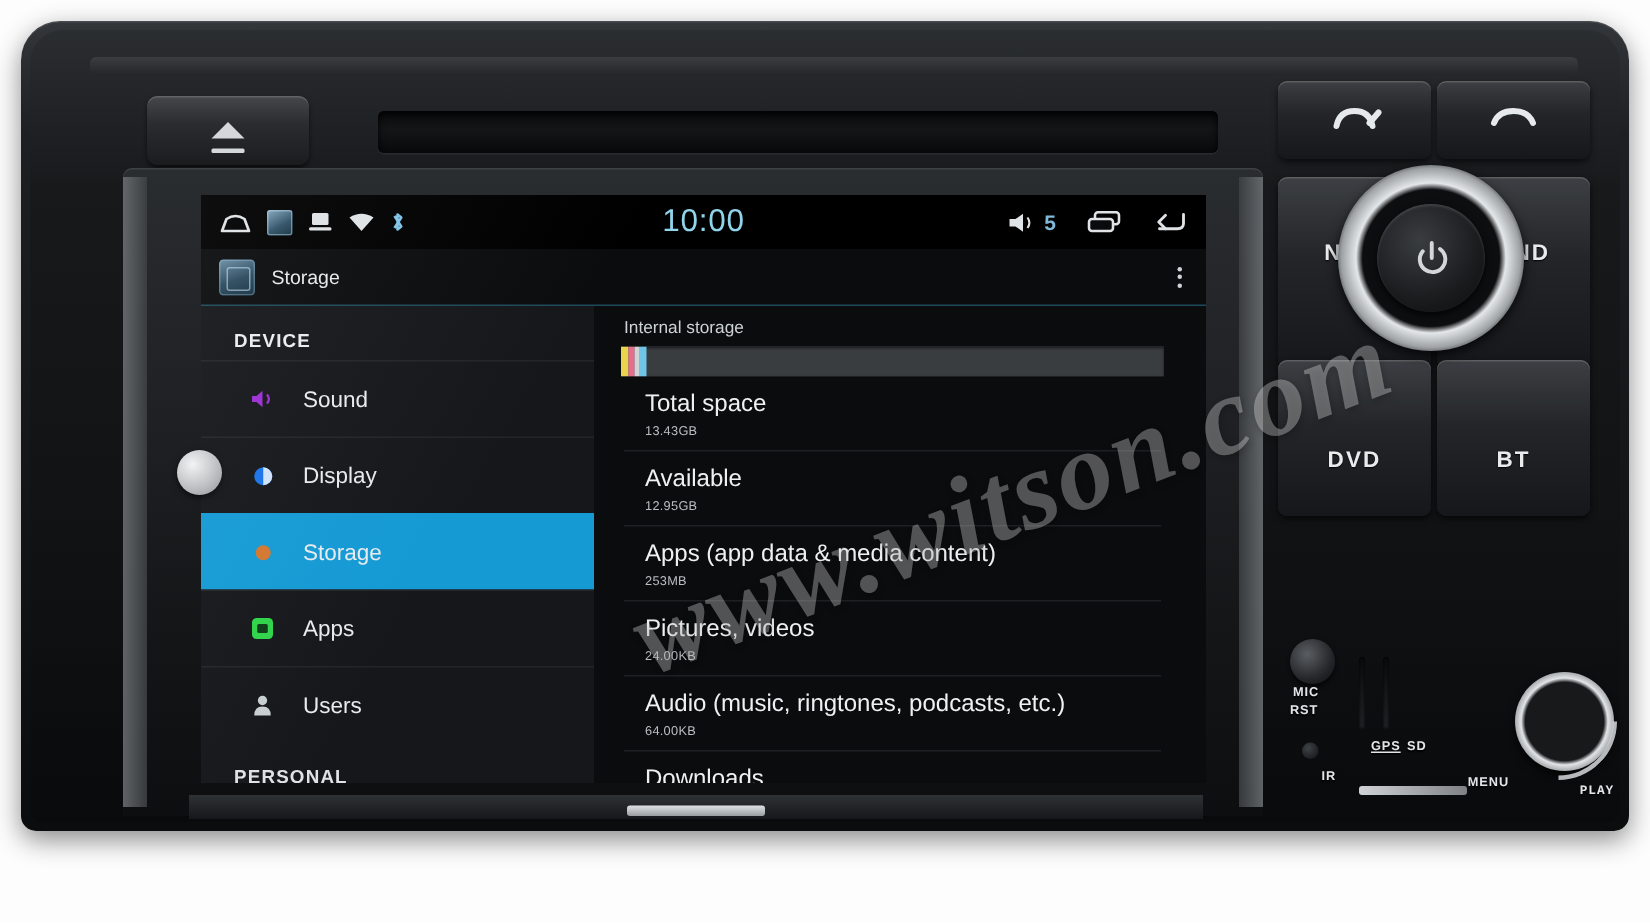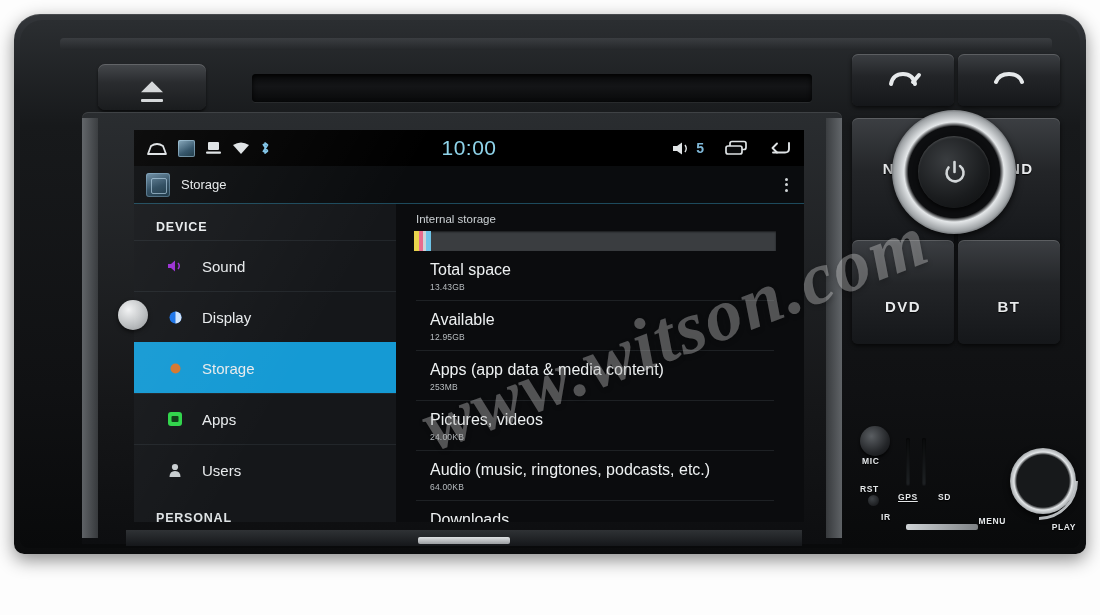--- a/index.html
+++ b/index.html
@@ -461,33 +461,33 @@
               <path d="M21 9 A8.5 8.5 0 1 1 9.5 10.5" fill="none" stroke="#d3d7d9" stroke-width="2.6" stroke-linecap="round"></path>
               <path d="M15.5 5 L15.5 15" fill="none" stroke="#d3d7d9" stroke-width="2.6" stroke-linecap="round"></path>
             </svg>
           </div>
         </div>
 
 
         <div class="mic-knob"></div>
         <span class="tiny-label" style="left:16px; bottom:76px;">MIC</span>
 
-        <span class="tiny-label" style="left:14px; bottom:48px;text-align:center;">RST</span>
+        <span class="tiny-label" style="left:14px; bottom:64px;text-align:center;">RST</span>
         <div class="ir-dot"></div>
         <span class="tiny-label" style="left:23px; bottom:20px;padding-left:12px;">IR</span>
 
         <div class="slot-thin" style="left:60px; bottom:56px; height:48px;"></div>
         <div class="slot-thin" style="left:76px; bottom:56px; height:48px;"></div>
-        <span class="tiny-label" style="left:52px; bottom:40px;text-decoration:underline;">GPS</span>
+        <span class="tiny-label" style="left:68px; bottom:40px;text-decoration:underline;">GPS</span>
         <span class="tiny-label" style="left:92px; bottom:40px;">SD</span>
 
         <div class="small-knob"></div>
         <div class="play-chrome"></div>
         <span class="tiny-label" style="right:76px; bottom:16px;">MENU</span>
-        <span class="tiny-label" style="right:6px; bottom:10px;">PLAY</span>
+        <span class="tiny-label" style="right:6px; bottom:10px;font-family:Liberation Mono, monospace;">PLAY</span>
 
         <div class="bot-chrome-strip"></div>
       </div>
 
     </div>
   </div>
 
   <div class="watermark">www.witson.com</div>
 </div>
 

